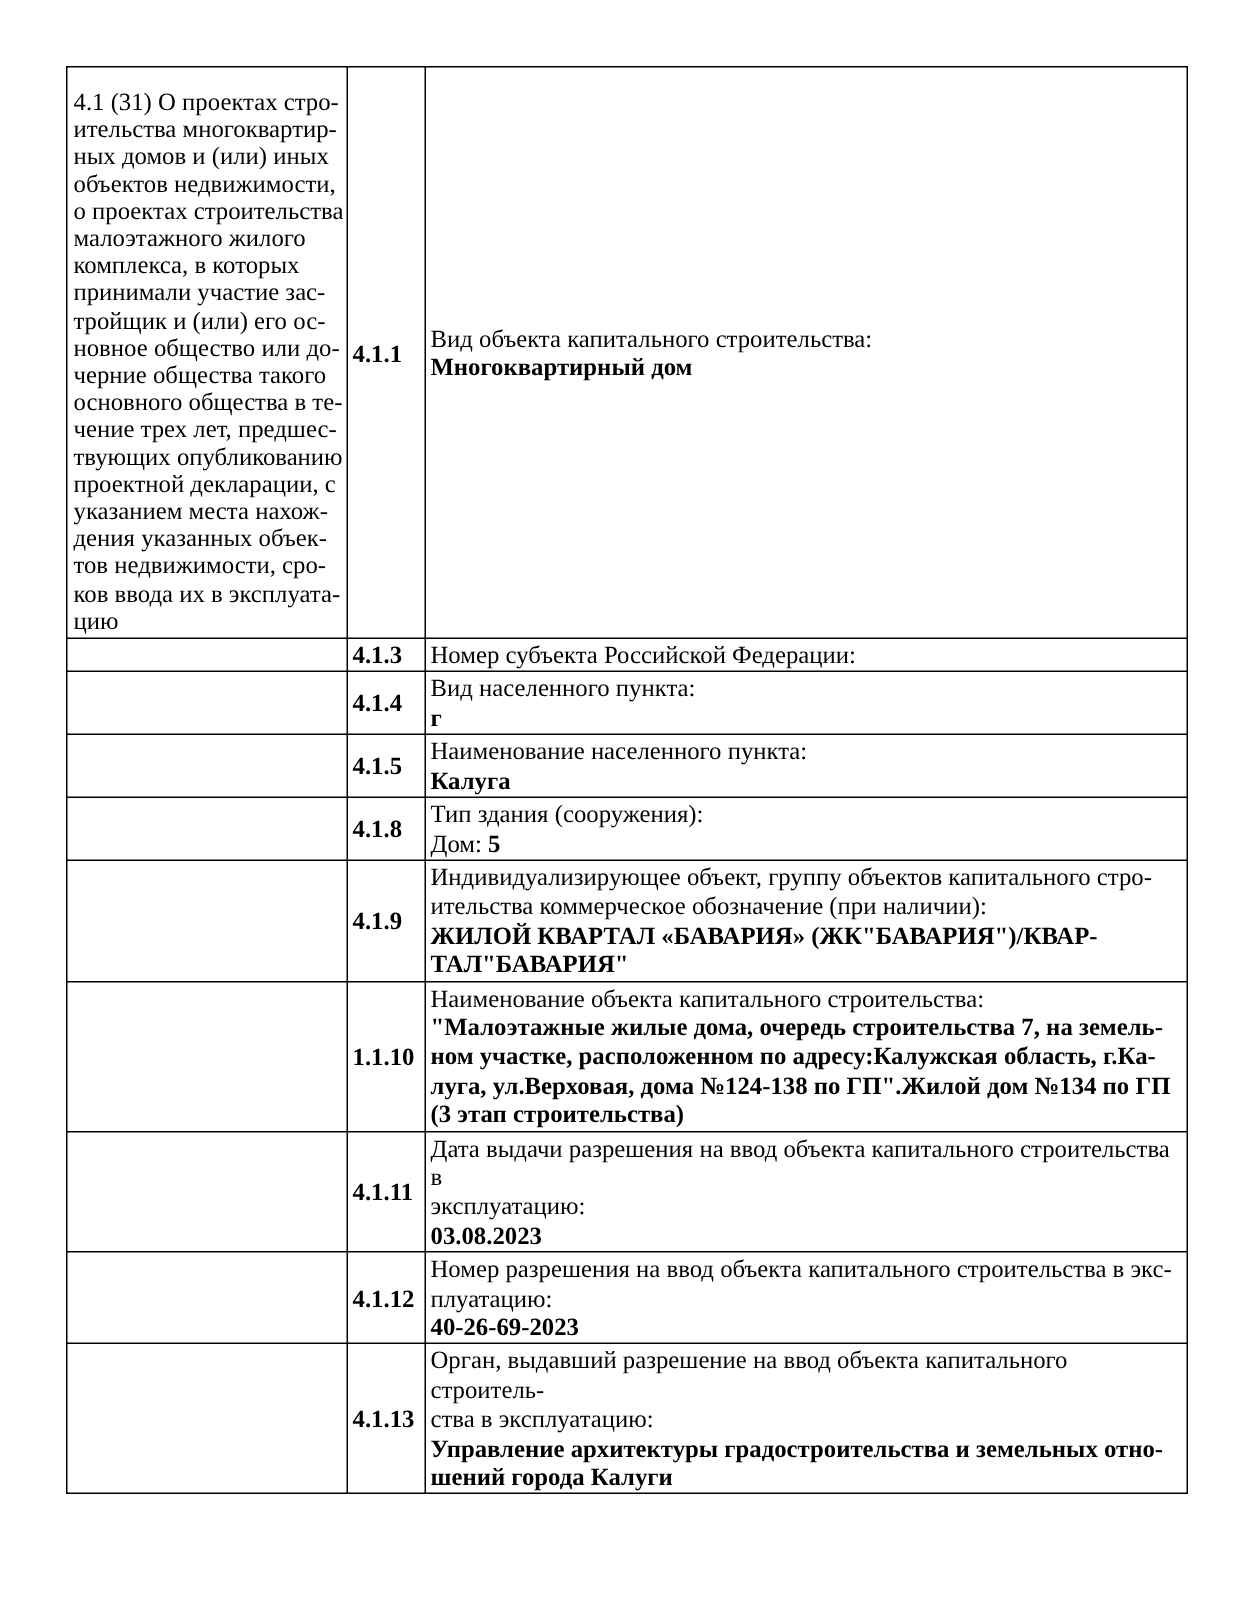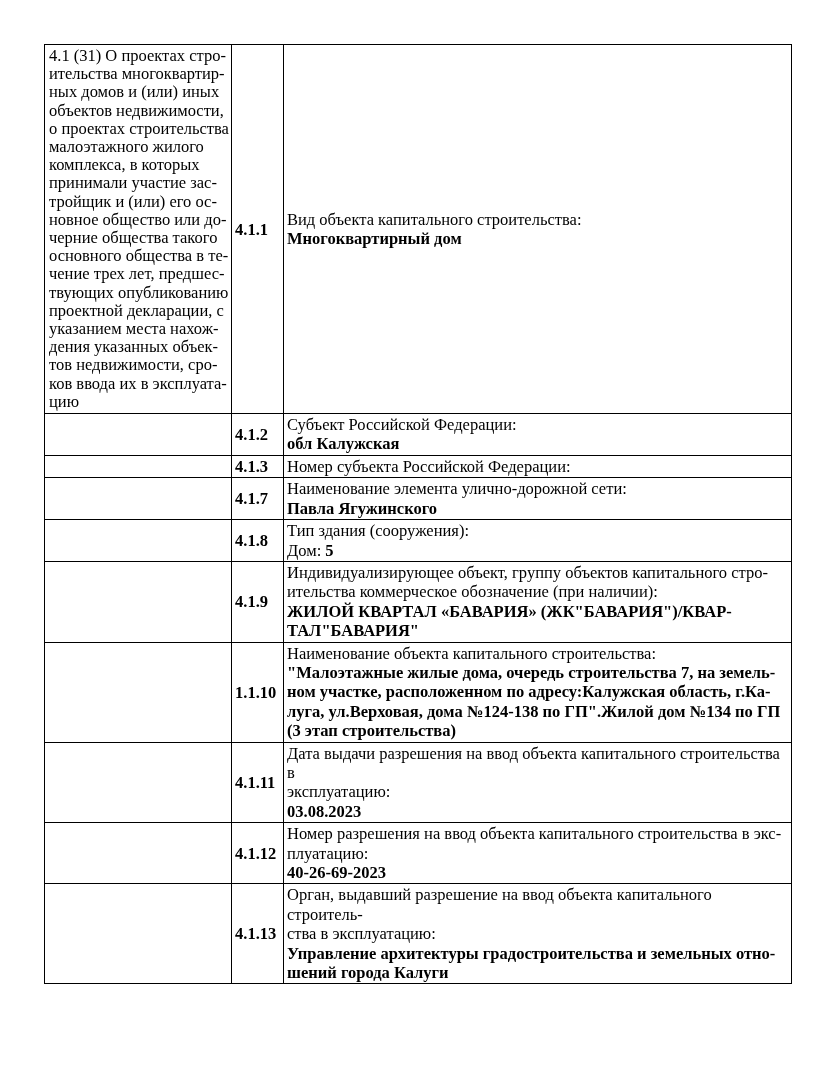--- a/index.html
+++ b/index.html
@@ -29,21 +29,21 @@
     border: 1px solid #000000;
     font-size: 16.5px;
     padding: 1px 3px 1px 3px;
     box-sizing: border-box;
     overflow: hidden;
   }
   td.desc {
     vertical-align: top;
     line-height: 18.2px;
     white-space: pre-line;
-    padding: 2px 2px 2px 4px;
+    padding: 14px 2px 2px 4px;
   }
   td.num {
     vertical-align: middle;
     line-height: 19px;
     padding-left: 3px;
     font-weight: bold;
   }
   td.content {
     vertical-align: middle;
     line-height: 19.4px;
@@ -94,40 +94,40 @@
 ков ввода их в эксплуата-
 цию</td>
         <td class="num">4.1.1</td>
         <td class="content">
             <span class="field-label">Вид объекта капитального строительства:</span>
             <span class="value-line"><span></span><b>Многоквартирный дом</b></span>
           </td>
       </tr>
       <tr>
         <td class="desc"></td>
-        <td class="num">4.1.2</td>
-        <td class="content">
-            <span class="field-label">Субъект Российской Федерации:</span>
-            <span class="value-line"><span></span><b>обл Калужская</b></span>
-          </td>
-      </tr>
-      <tr>
-        <td class="desc"></td>
         <td class="num">4.1.3</td>
         <td class="content">
             <span class="field-label">Номер субъекта Российской Федерации:</span>
             <span class="value-line"><span></span><b></b></span>
           </td>
       </tr>
       <tr>
         <td class="desc"></td>
-        <td class="num">4.1.7</td>
+        <td class="num">4.1.4</td>
         <td class="content">
-            <span class="field-label">Наименование элемента улично-дорожной сети:</span>
-            <span class="value-line"><span></span><b>Павла Ягужинского</b></span>
+            <span class="field-label">Вид населенного пункта:</span>
+            <span class="value-line"><span></span><b>г</b></span>
+          </td>
+      </tr>
+      <tr>
+        <td class="desc"></td>
+        <td class="num">4.1.5</td>
+        <td class="content">
+            <span class="field-label">Наименование населенного пункта:</span>
+            <span class="value-line"><span></span><b>Калуга</b></span>
           </td>
       </tr>
       <tr>
         <td class="desc"></td>
         <td class="num">4.1.8</td>
         <td class="content">
             <span class="field-label">Тип здания (сооружения):</span>
             <span class="value-line"><span>Дом: </span><b>5</b></span>
           </td>
       </tr>

